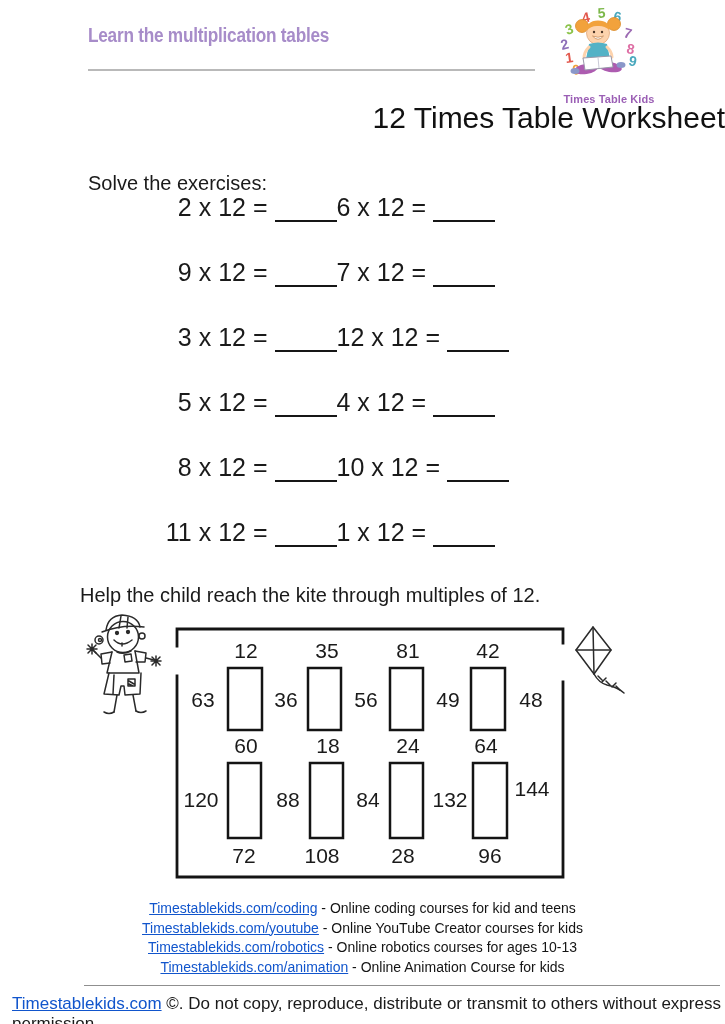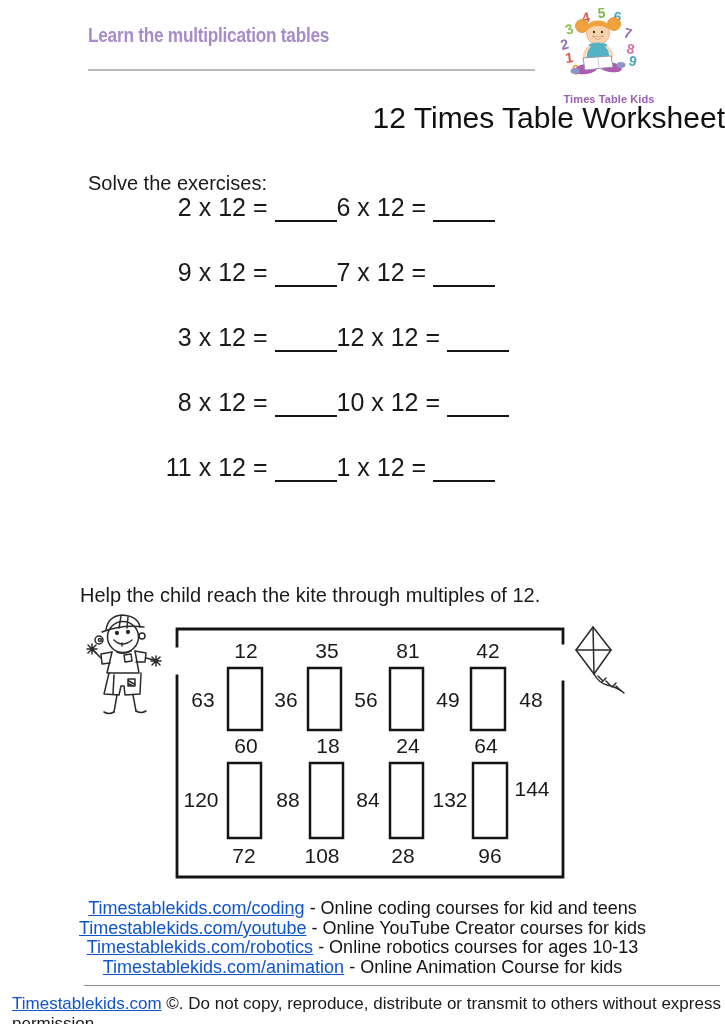--- a/index.html
+++ b/index.html
@@ -32,21 +32,21 @@
     margin-left:7px;position:relative;top:6px;
   }
   
   .maze-instruction{position:absolute;left:80px;top:584px;font-size:20px;}
   .maze-svg{position:absolute;left:85px;top:612px;}
   .maze-svg text{font-family:"Liberation Sans","DejaVu Sans",sans-serif;font-size:21px;fill:#1a1a1a;text-anchor:middle;}
   .sketch{stroke:#2a2a2a;stroke-width:1.5;fill:none;stroke-linecap:round;stroke-linejoin:round;}
   .walls{stroke:#141414;stroke-width:2.8;fill:none;stroke-linecap:square;}
   .mbox{stroke:#141414;stroke-width:2.5;fill:#ffffff;}
   
-  .footer-links{position:absolute;left:0;top:899px;width:100%;text-align:center;font-size:18px;line-height:19.5px;color:#141414;}
+  .footer-links{position:absolute;left:0;top:899px;width:100%;text-align:center;font-size:14px;line-height:19.5px;color:#141414;}
   .footer-links a, .copyright a{color:#1155cc;text-decoration:underline;}
   .bottom-rule{position:absolute;left:84px;top:985px;width:636px;height:1px;background:#8f8f8f;}
   .copyright{position:absolute;left:12px;top:994px;width:100%;text-align:left;font-size:17px;color:#1a1a1a;}
 </style>
 </head>
 <body>
 
 <div class="page">
 
   <div class="tagline">Learn the multiplication tables</div>
@@ -96,20 +96,24 @@
       <div class="ex-cell"><span>2 x 12 =</span><span class="blank"></span></div>
       <div class="ex-cell right"><span>6 x 12 =</span><span class="blank"></span></div>
     </div>
     <div class="ex-row">
       <div class="ex-cell"><span>9 x 12 =</span><span class="blank"></span></div>
       <div class="ex-cell right"><span>7 x 12 =</span><span class="blank"></span></div>
     </div>
     <div class="ex-row">
       <div class="ex-cell"><span>3 x 12 =</span><span class="blank"></span></div>
       <div class="ex-cell right"><span>12 x 12 =</span><span class="blank"></span></div>
+    </div>
+    <div class="ex-row">
+      <div class="ex-cell"><span>5 x 12 =</span><span class="blank"></span></div>
+      <div class="ex-cell right"><span>4 x 12 =</span><span class="blank"></span></div>
     </div>
     <div class="ex-row">
       <div class="ex-cell"><span>8 x 12 =</span><span class="blank"></span></div>
       <div class="ex-cell right"><span>10 x 12 =</span><span class="blank"></span></div>
     </div>
     <div class="ex-row">
       <div class="ex-cell"><span>11 x 12 =</span><span class="blank"></span></div>
       <div class="ex-cell right"><span>1 x 12 =</span><span class="blank"></span></div>
     </div>
   </div>

